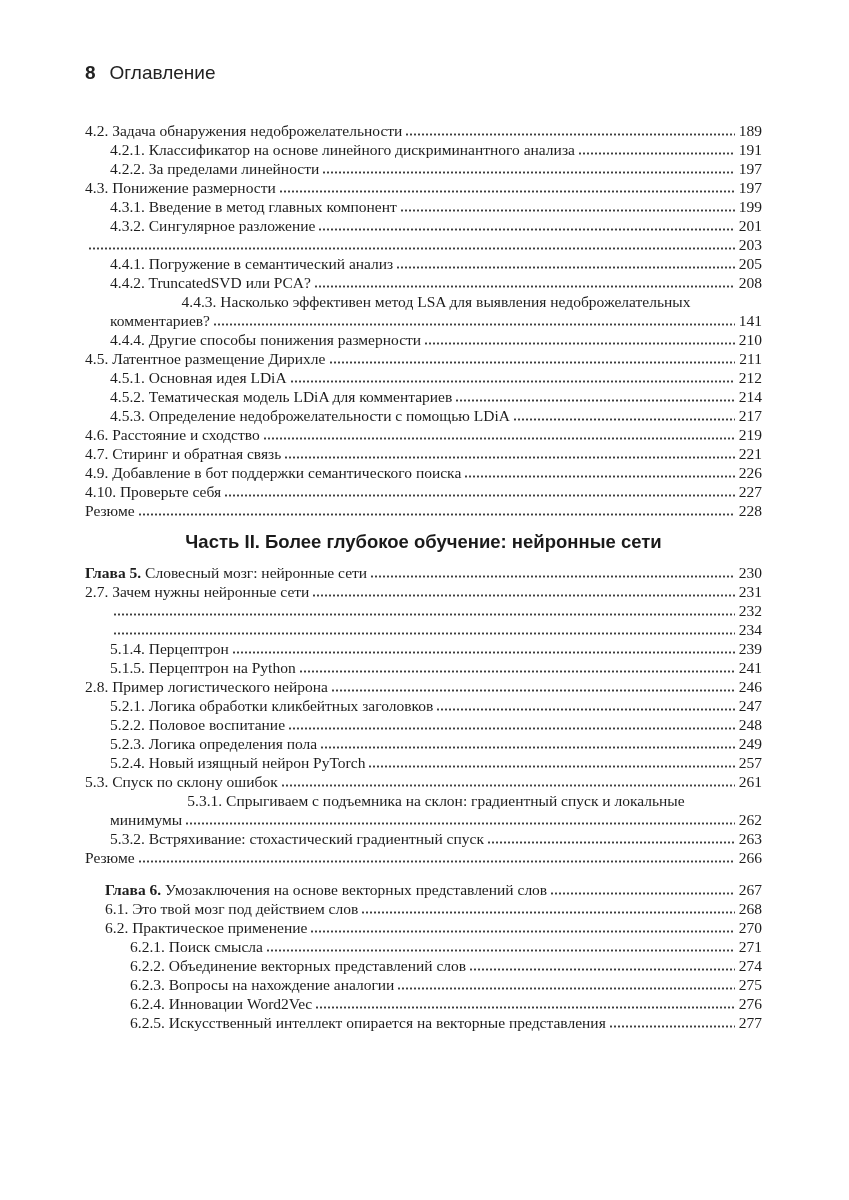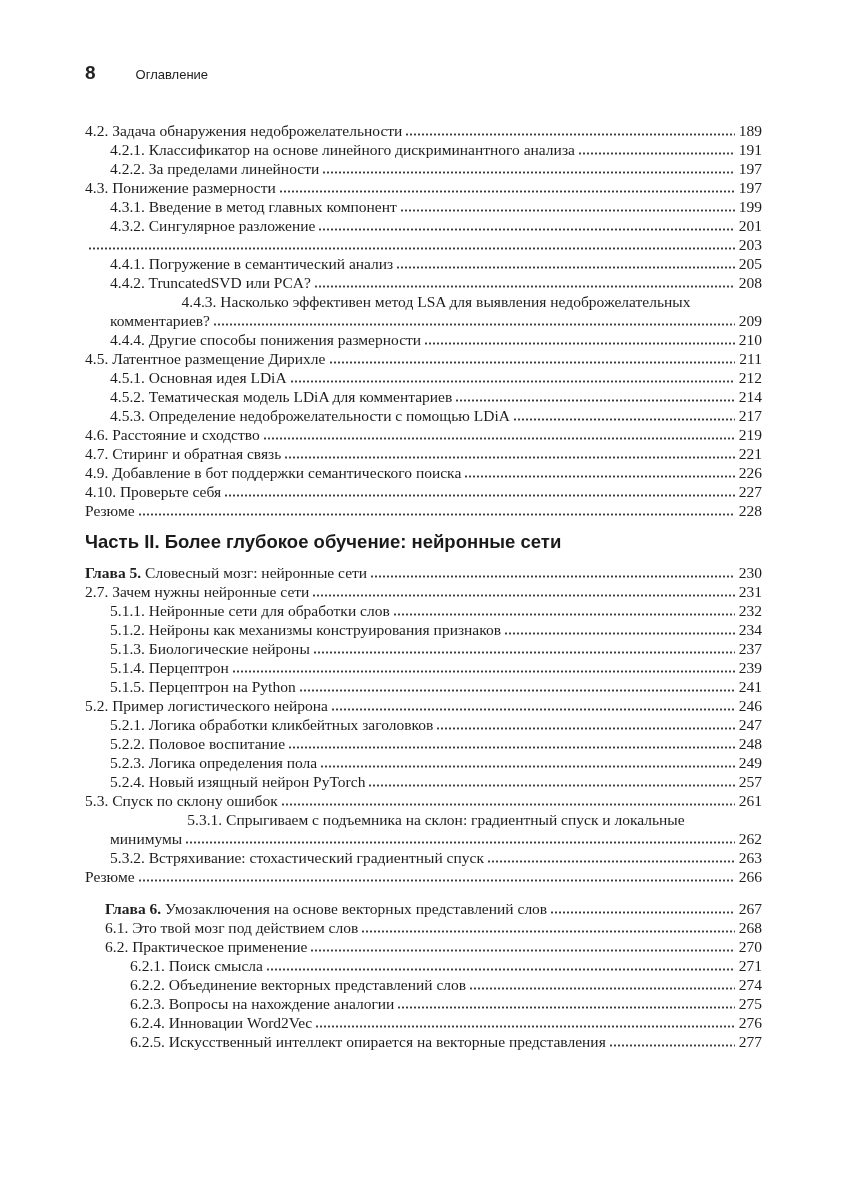--- a/index.html
+++ b/index.html
@@ -24,22 +24,22 @@
     display: flex;
     align-items: baseline;
     font-family: "Liberation Sans", sans-serif;
     color: #222;
   }
   .running-head .folio {
     font-size: 19px;
     font-weight: bold;
   }
   .running-head .head-title {
-    font-size: 13px;
-    margin-left: 40px;
+    font-size: 19px;
+    margin-left: 14px;
   }
   .toc {
     margin-top: 37px;
     font-size: 15.5px;
     line-height: 19px;
   }
   .section-block + .section-block {
     margin-top: 13px;
     margin-left: 20px;
   }
@@ -68,20 +68,21 @@
   }
   .pg {
     flex: none;
     white-space: nowrap;
   }
   .part-heading {
     font-family: "Liberation Sans", sans-serif;
     font-weight: bold;
     font-size: 18.5px;
     line-height: 24px;
+    text-align: center;
     color: #1a1a1a;
     margin: 10px 0 9px 0;
   }
 </style>
 </head>
 <body>
 
 <div class="page">
   <div class="running-head">
     <span class="folio">8</span>
@@ -151,21 +152,21 @@
             <span class="pg">208</span>
           </div>
         </div>
         <div class="entry lvl1">
           <div class="row">
             <span class="title">4.4.3. Насколько эффективен метод LSA для выявления недоброжелательных</span>
           </div>
           <div class="row">
             <span class="title">комментариев?</span>
             <span class="dots"></span>
-            <span class="pg">209</span>
+            <span class="pg">141</span>
           </div>
         </div>
         <div class="entry lvl1">
           <div class="row">
             <span class="title">4.4.4. Другие способы понижения размерности</span>
             <span class="dots"></span>
             <span class="pg">210</span>
           </div>
         </div>
         <div class="entry lvl0">
@@ -243,56 +244,47 @@
         </div>
         <div class="entry lvl0">
           <div class="row">
             <span class="title">2.7. Зачем нужны нейронные сети</span>
             <span class="dots"></span>
             <span class="pg">231</span>
           </div>
         </div>
         <div class="entry lvl1">
           <div class="row">
-            <span class="title">5.1.1. Нейронные сети для обработки слов</span>
             <span class="dots"></span>
             <span class="pg">232</span>
           </div>
         </div>
         <div class="entry lvl1">
           <div class="row">
-            <span class="title">5.1.2. Нейроны как механизмы конструирования признаков</span>
             <span class="dots"></span>
             <span class="pg">234</span>
           </div>
         </div>
         <div class="entry lvl1">
           <div class="row">
-            <span class="title">5.1.3. Биологические нейроны</span>
-            <span class="dots"></span>
-            <span class="pg">237</span>
-          </div>
-        </div>
-        <div class="entry lvl1">
-          <div class="row">
             <span class="title">5.1.4. Перцептрон</span>
             <span class="dots"></span>
             <span class="pg">239</span>
           </div>
         </div>
         <div class="entry lvl1">
           <div class="row">
             <span class="title">5.1.5. Перцептрон на Python</span>
             <span class="dots"></span>
             <span class="pg">241</span>
           </div>
         </div>
         <div class="entry lvl0">
           <div class="row">
-            <span class="title">5.2. Пример логистического нейрона</span>
+            <span class="title">2.8. Пример логистического нейрона</span>
             <span class="dots"></span>
             <span class="pg">246</span>
           </div>
         </div>
         <div class="entry lvl1">
           <div class="row">
             <span class="title">5.2.1. Логика обработки кликбейтных заголовков</span>
             <span class="dots"></span>
             <span class="pg">247</span>
           </div>

